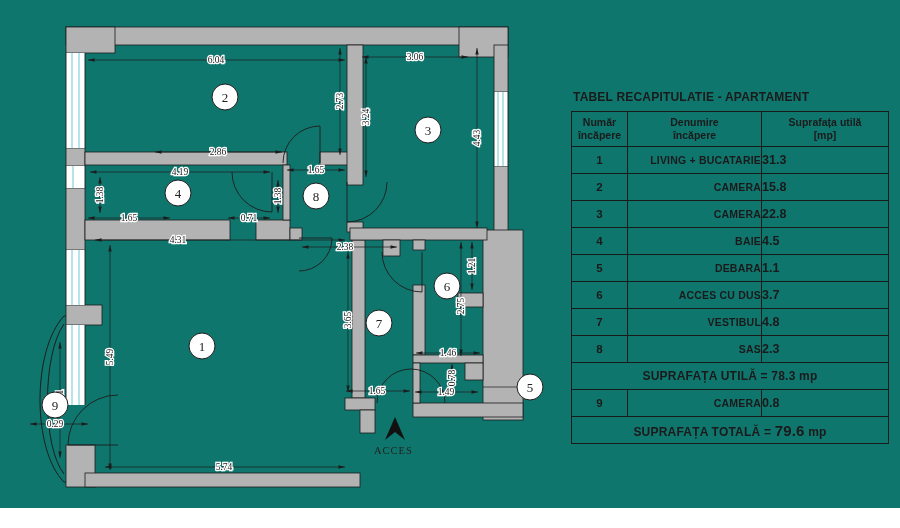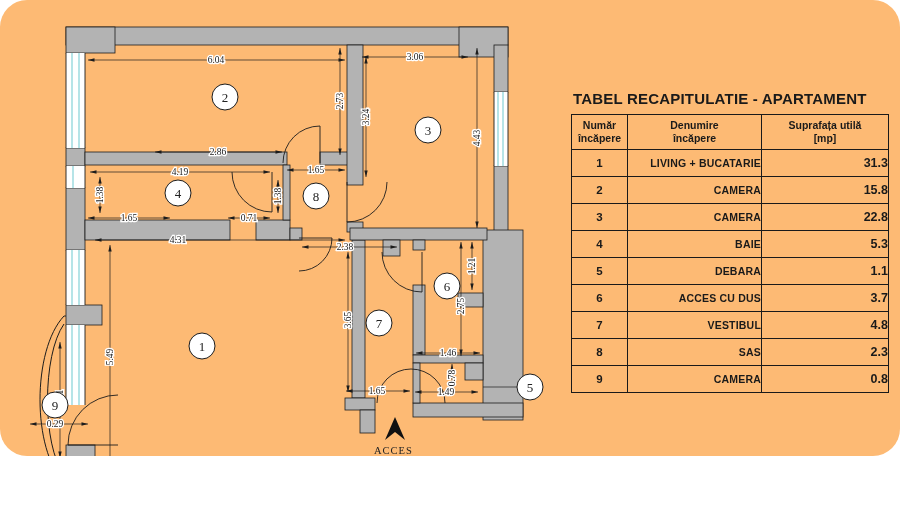--- a/index.html
+++ b/index.html
@@ -1,41 +1,41 @@
 <!DOCTYPE html>
 <html style="--wall: #b3b3b3; --win: #85d2d8;"><head>
 <meta charset="utf-8">
 <style>
   :root { --wall:#b3b3b3; --win:#85d2d8; --ink:#1c1c1c; }
   html,body { margin:0; padding:0; background:#fff; }
-  #stage { position:relative; width:900px; height:456px; background:#fdba74; overflow:hidden;
-           font-family:"Liberation Sans", sans-serif;border-radius:27px; }
+  #stage { position:relative; width:900px; height:508px; background:#0f766e; overflow:hidden;
+           font-family:"Liberation Sans", sans-serif; }
   
   #plan { position:absolute; left:0; top:0; }
   .wall  { fill:var(--wall); stroke:var(--ink); stroke-width:.8; }
   .winbox{ fill:#fff; stroke:none; }
   .wline { stroke:var(--ink); stroke-width:.9; }
   .cyan  { stroke:var(--win); stroke-width:1.2; }
   .door  { fill:none; stroke:var(--ink); stroke-width:.9; }
   .dimln { stroke:var(--ink); stroke-width:.7; }
   .balc  { fill:none; stroke:var(--ink); stroke-width:1; }
   #plan text { font-family:"Liberation Serif", serif; fill:#222; }
   .dimtx { font-size:9.5px; text-anchor:middle; paint-order:stroke; stroke:#fff; stroke-width:2.6px; }
   .roomc { fill:#fff; stroke:var(--ink); stroke-width:1; }
   .roomn { font-size:13px; text-anchor:middle; }
   .acces { font-family:"Liberation Sans", sans-serif; font-size:10.5px; fill:#4a4a4a; letter-spacing:1px; }
   
   #tablewrap { position:absolute; left:571px; top:90px; width:319px; }
-  #tbl-title { font-size:15px; font-weight:bold; color:#1a1a1a; margin:0 0 7px 2px; letter-spacing:.2px; }
+  #tbl-title { font-size:12px; font-weight:bold; color:#1a1a1a; margin:0 0 7px 2px; letter-spacing:.2px; }
   table.recap { border-collapse:collapse; width:317px; table-layout:fixed; }
   table.recap th, table.recap td { border:1px solid #1a1a1a; color:#1a1a1a; font-weight:bold; padding:0; }
   table.recap th { font-size:10.5px; line-height:1.25; height:34px; }
   td.c-num  { text-align:center; font-size:11.5px; height:26px; }
   td.c-name { text-align:right; padding-left:16px; font-size:10.5px; letter-spacing:.2px; }
-  td.c-area { text-align:right; font-size:12.5px; }
+  td.c-area { text-align:left; font-size:12.5px; }
   td.foot   { text-align:center; font-size:12px; height:26px; letter-spacing:.2px; }
   td.foot .big { font-size:15px; }
   .hdr-line { display:block; }
 </style>
 </head>
 <body>
 
 <div id="stage">
 
   <svg id="plan" width="560" height="528" viewBox="0 0 560 528">
@@ -246,21 +246,21 @@
           <td class="c-area">15.8</td>
         </tr>
         <tr>
           <td class="c-num">3</td>
           <td class="c-name">CAMERA</td>
           <td class="c-area">22.8</td>
         </tr>
         <tr>
           <td class="c-num">4</td>
           <td class="c-name">BAIE</td>
-          <td class="c-area">5.3</td>
+          <td class="c-area">4.5</td>
         </tr>
         <tr>
           <td class="c-num">5</td>
           <td class="c-name">DEBARA</td>
           <td class="c-area">1.1</td>
         </tr>
         <tr>
           <td class="c-num">6</td>
           <td class="c-name">ACCES CU DUS</td>
           <td class="c-area">3.7</td>
@@ -269,20 +269,30 @@
           <td class="c-num">7</td>
           <td class="c-name">VESTIBUL</td>
           <td class="c-area">4.8</td>
         </tr>
         <tr>
           <td class="c-num">8</td>
           <td class="c-name">SAS</td>
           <td class="c-area">2.3</td>
         </tr>
         <tr>
+          <td class="foot" colspan="3">SUPRAFAȚA UTILĂ = 78.3 mp</td>
+        </tr>
+        <tr>
           <td class="c-num">9</td>
           <td class="c-name">CAMERA</td>
           <td class="c-area">0.8</td>
+        </tr>
+        <tr>
+          <td class="foot" colspan="3">
+            <span>SUPRAFAȚA TOTALĂ =</span>
+            <span class="big">79.6</span>
+            <span>mp</span>
+          </td>
         </tr>
       </tbody>
     </table>
   </div>
 </div>
 
 </body></html>

